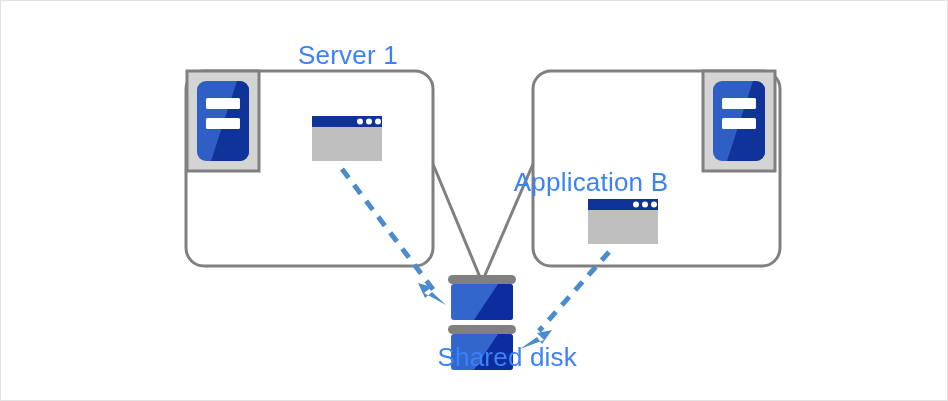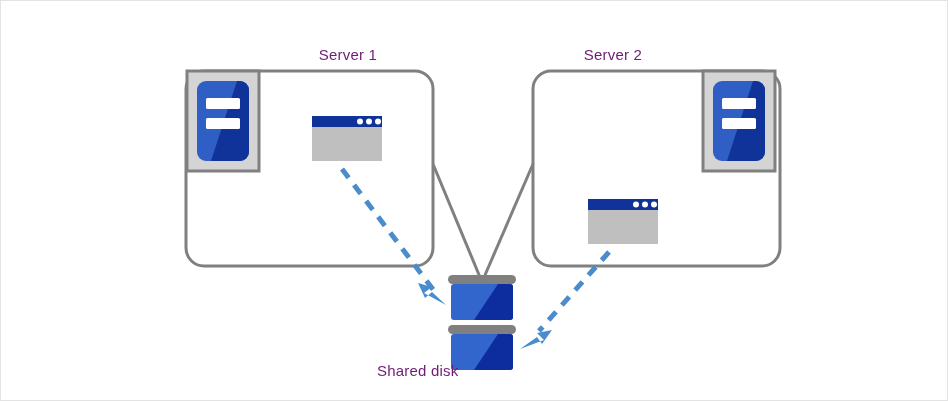--- a/index.html
+++ b/index.html
@@ -21,31 +21,31 @@
   }
   #svg-layer {
     position: absolute;
     left: 0;
     top: 0;
     width: 948px;
     height: 401px;
   }
   .lbl {
     position: absolute;
-    color: #701a75;
-    font-size: 15px;
+    color: #3b82f6;
+    font-size: 26px;
     line-height: 22px;
     white-space: pre;
     letter-spacing: 0.2px;
   }
   #server1-title { left: 247px; top: 43px; width: 200px; text-align: center; }
   #server2-title { left: 512px; top: 43px; width: 200px; text-align: center; }
   #app-a-title   { left: 210px; top: 88px; width: 220px; text-align: center; }
   #app-b-title   { left: 480px; top: 170px; width: 220px; text-align: center; }
-  #shared-title  { left: 376px; top: 359px; width: 200px; text-align: left; }
+  #shared-title  { left: 376px; top: 345px; width: 200px; text-align: right; }
 </style>
 </head>
 <body>
 
 <div id="canvas">
 
   <svg id="svg-layer" viewBox="0 0 948 401" xmlns="http://www.w3.org/2000/svg">
 
     <defs>
 
@@ -144,19 +144,19 @@
 
     <g>
       <path d="M 608 251 L 538 330" fill="none" stroke="#4a8ccc" stroke-width="5" stroke-dasharray="11 9" stroke-linecap="butt"></path>
       <path d="M 519 348 L 543 339 L 536 332 L 551 329 L 541 343 L 536 336 Z" fill="#4a8ccc"></path>
     </g>
 
   </svg>
 
   <div class="lbl" id="server1-title">Server 1</div>
 
-  <div class="lbl" id="server2-title">Server 2</div>
 
 
+  <div class="lbl" id="app-b-title">Application B</div>
 
   <div class="lbl" id="shared-title">Shared disk</div>
 
 </div>
 
 </body></html>

